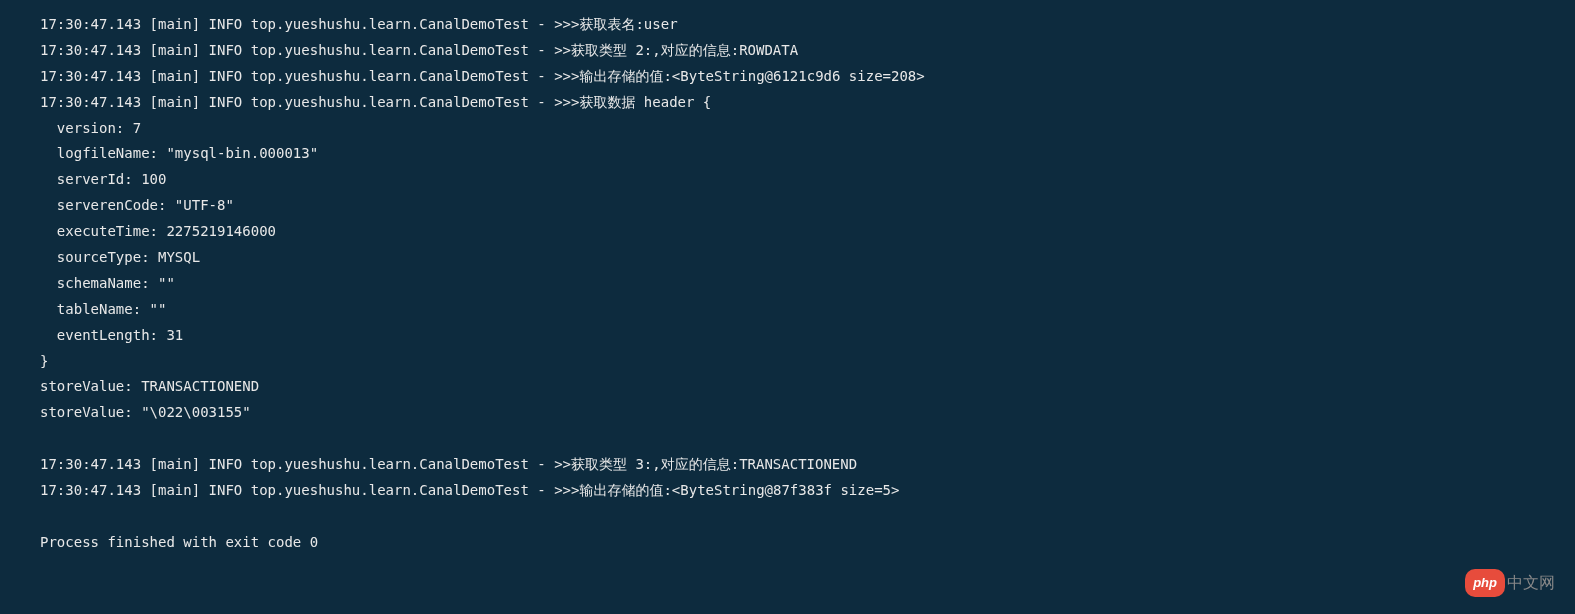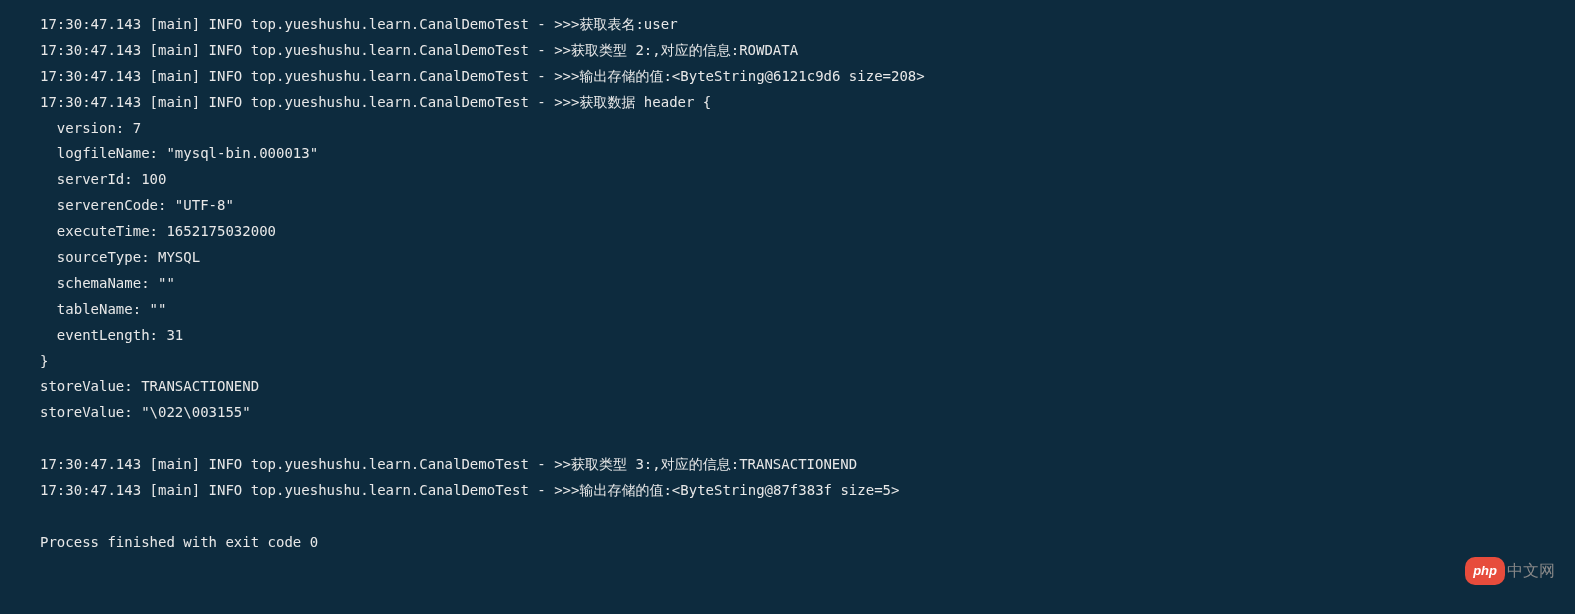--- a/index.html
+++ b/index.html
@@ -21,21 +21,21 @@
     }
     .log-line {
       white-space: pre;
       color: #e8e8e8;
     }
     .blank-line {
       height: 1.85em;
     }
     .watermark {
       position: absolute;
-      bottom: 28px;
+      bottom: 16px;
       right: 20px;
       display: flex;
       align-items: center;
       gap: 2px;
     }
     .watermark-badge {
       background: #e74c3c;
       color: #fff;
       font-weight: bold;
       font-style: italic;
@@ -55,21 +55,21 @@
 
 <div>
   <div class="log-line">17:30:47.143 [main] INFO top.yueshushu.learn.CanalDemoTest - &gt;&gt;&gt;获取表名:user</div>
   <div class="log-line">17:30:47.143 [main] INFO top.yueshushu.learn.CanalDemoTest - &gt;&gt;获取类型 2:,对应的信息:ROWDATA</div>
   <div class="log-line">17:30:47.143 [main] INFO top.yueshushu.learn.CanalDemoTest - &gt;&gt;&gt;输出存储的值:&lt;ByteString@6121c9d6 size=208&gt;</div>
   <div class="log-line">17:30:47.143 [main] INFO top.yueshushu.learn.CanalDemoTest - &gt;&gt;&gt;获取数据 header {</div>
   <div class="log-line">  version: 7</div>
   <div class="log-line">  logfileName: "mysql-bin.000013"</div>
   <div class="log-line">  serverId: 100</div>
   <div class="log-line">  serverenCode: "UTF-8"</div>
-  <div class="log-line">  executeTime: 1652175032000</div>
+  <div class="log-line">  executeTime: 2275219146000</div>
   <div class="log-line">  sourceType: MYSQL</div>
   <div class="log-line">  schemaName: ""</div>
   <div class="log-line">  tableName: ""</div>
   <div class="log-line">  eventLength: 31</div>
   <div class="log-line">}</div>
   <div class="log-line">storeValue: TRANSACTIONEND</div>
   <div class="log-line">storeValue: "\022\003155"</div>
   <div class="blank-line"></div>
   <div class="log-line">17:30:47.143 [main] INFO top.yueshushu.learn.CanalDemoTest - &gt;&gt;获取类型 3:,对应的信息:TRANSACTIONEND</div>
   <div class="log-line">17:30:47.143 [main] INFO top.yueshushu.learn.CanalDemoTest - &gt;&gt;&gt;输出存储的值:&lt;ByteString@87f383f size=5&gt;</div>

